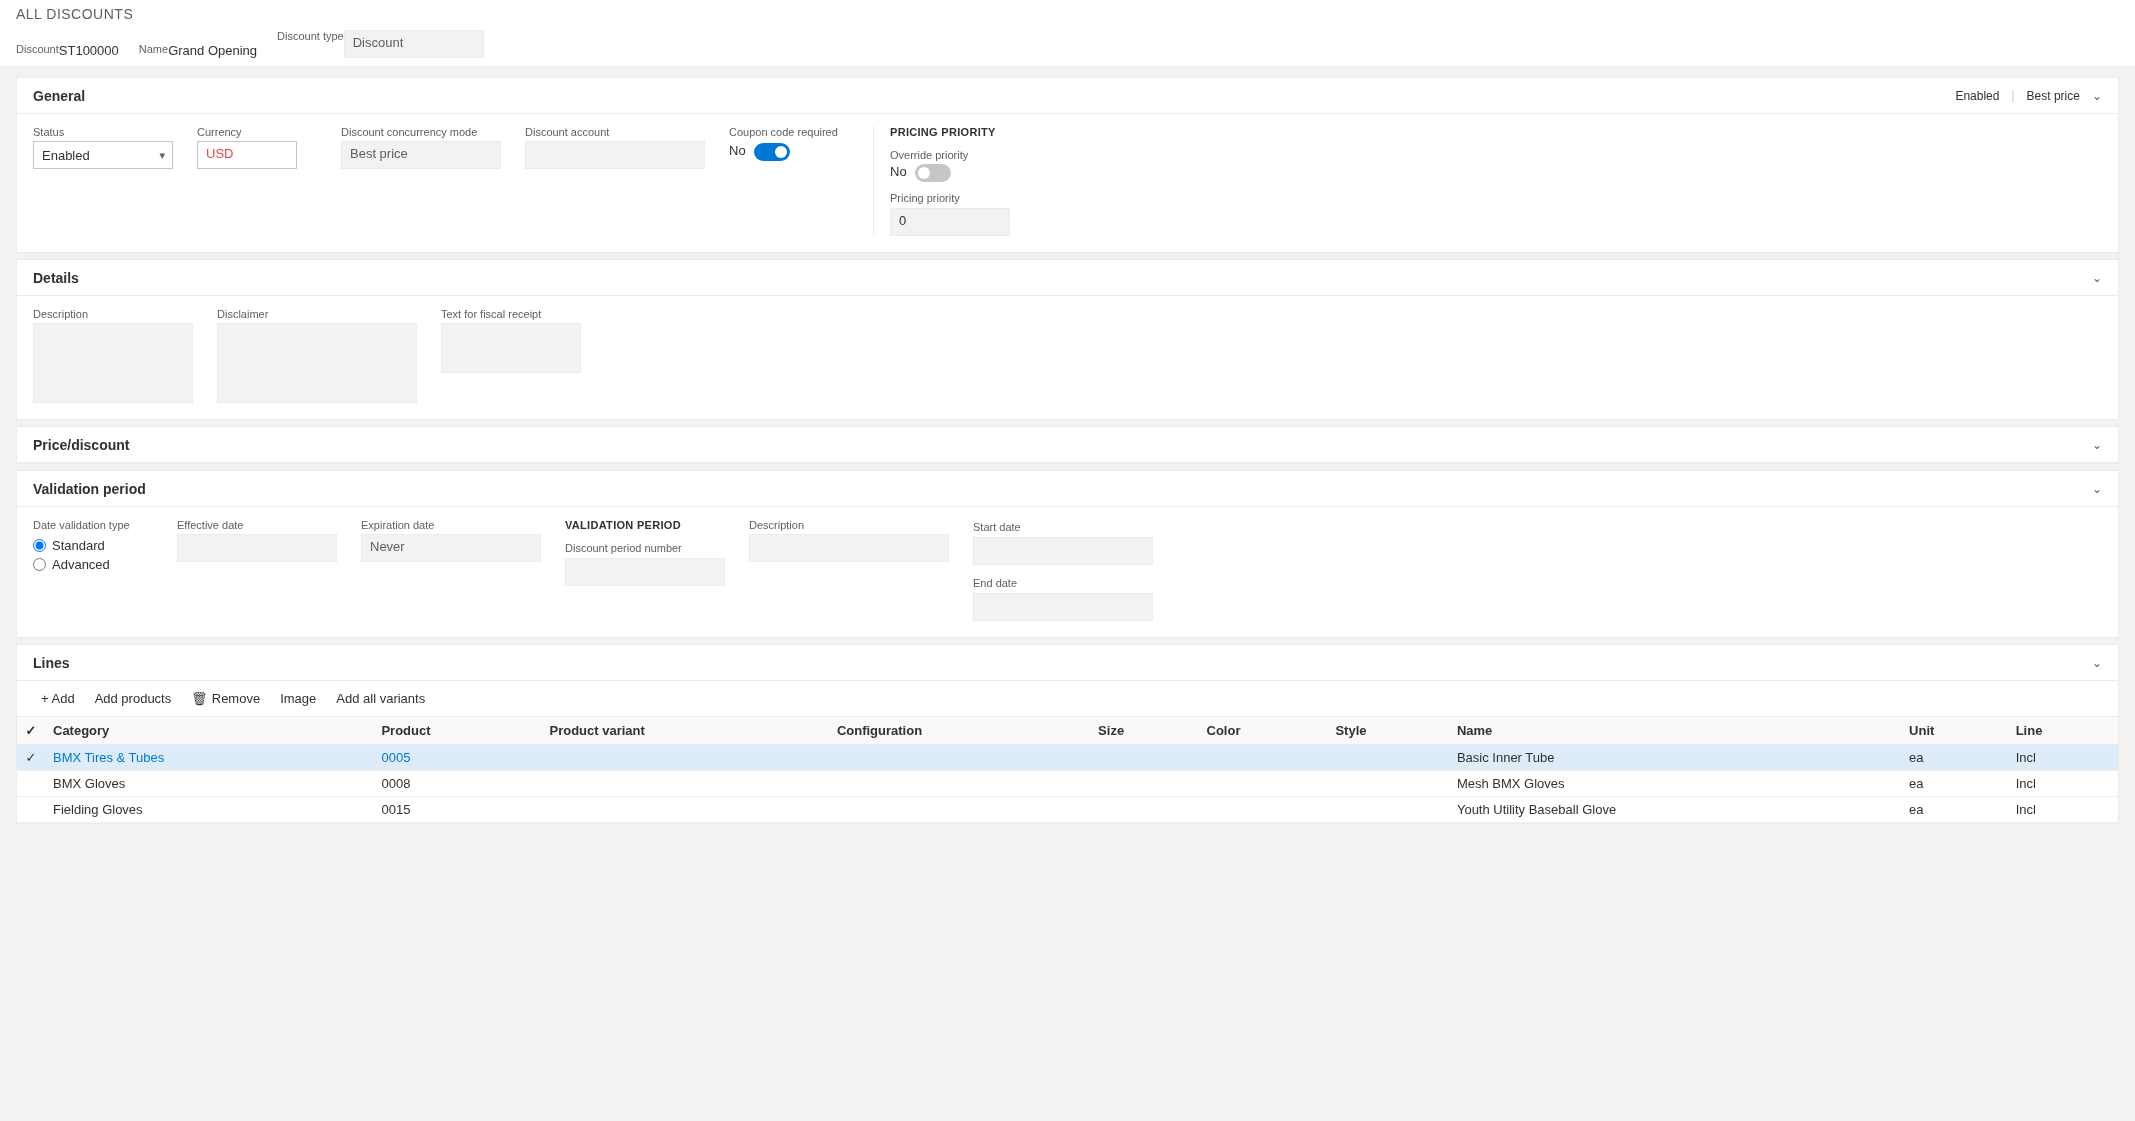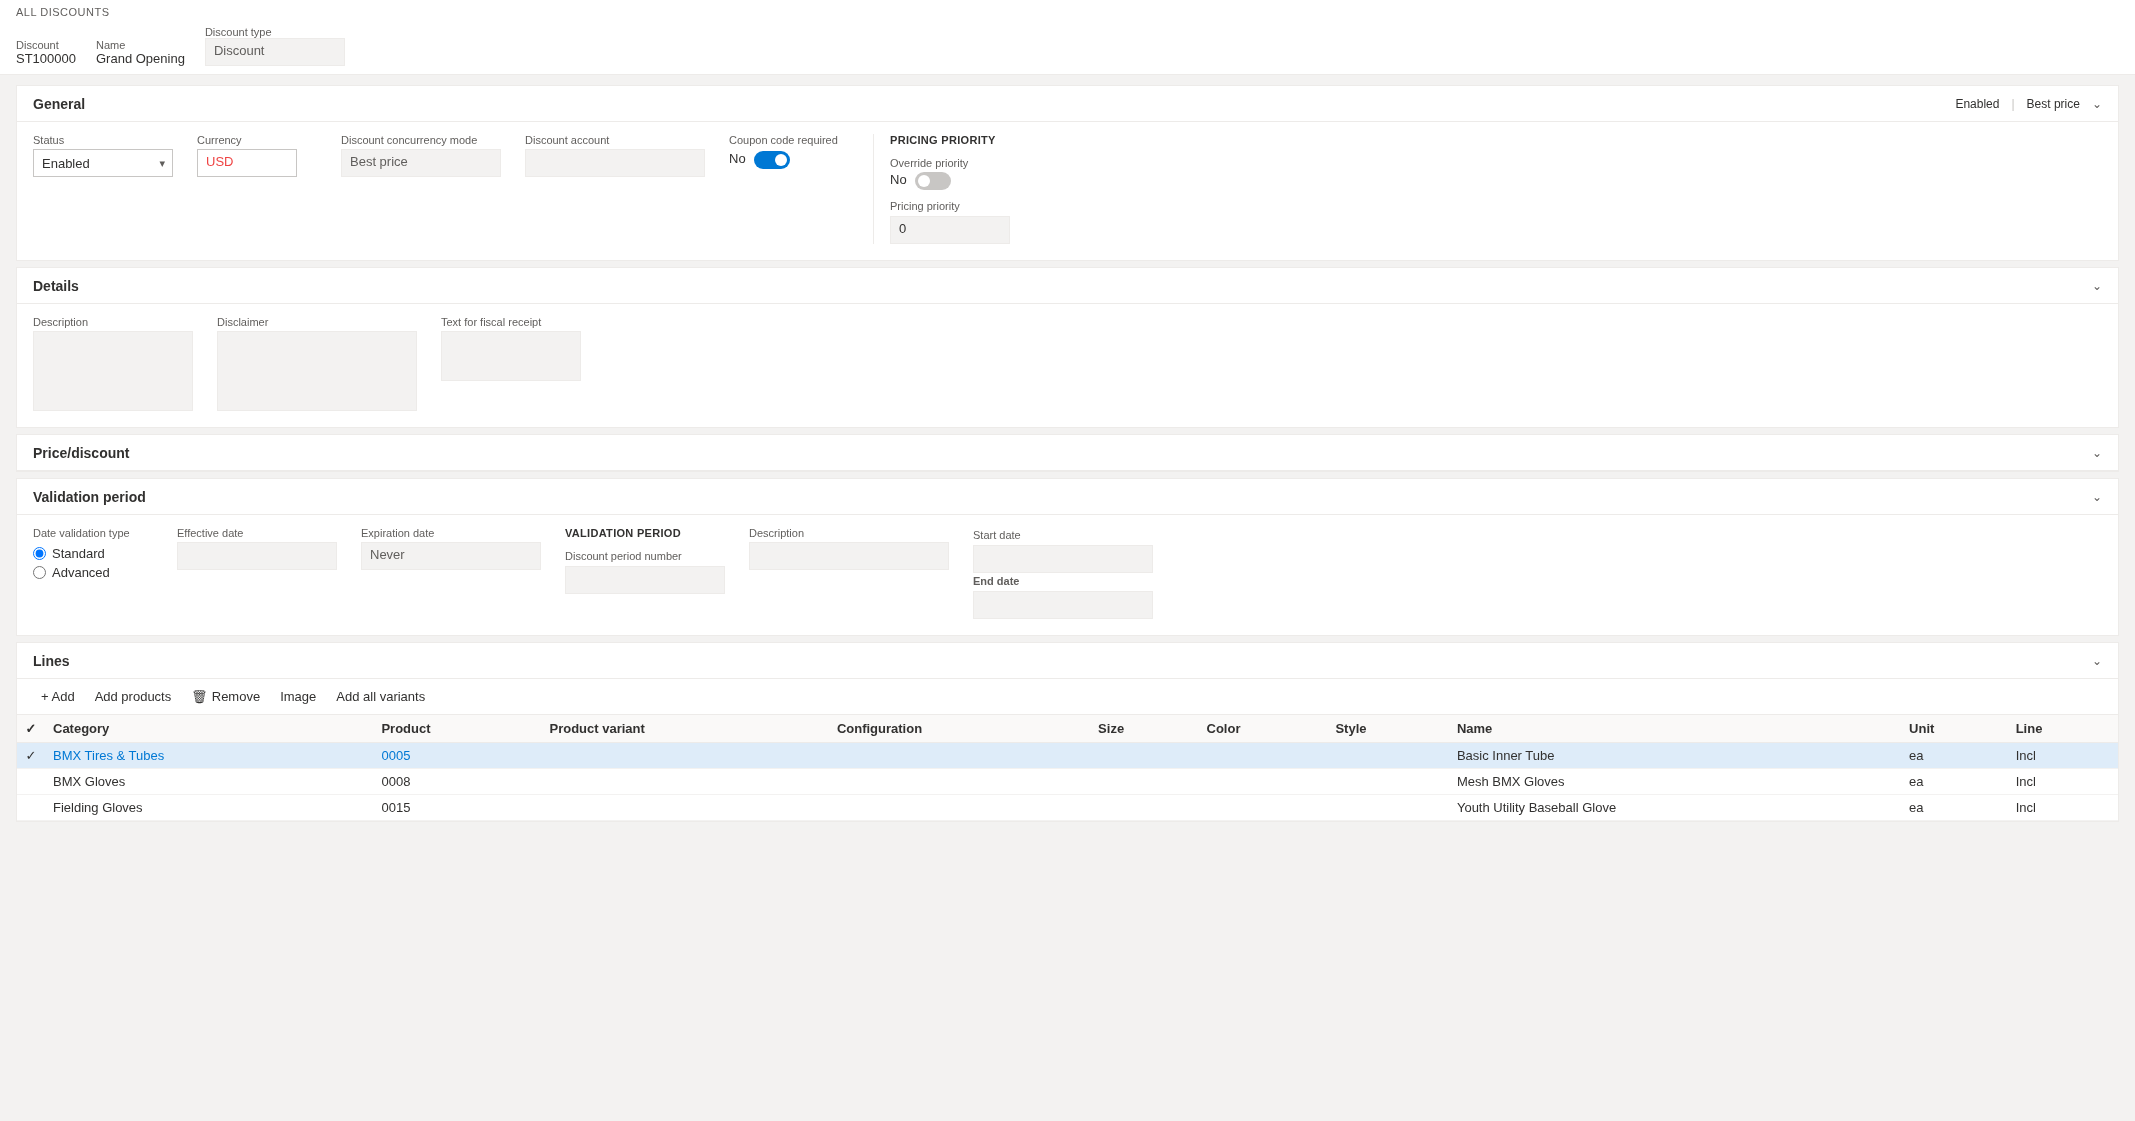--- a/index.html
+++ b/index.html
@@ -8,35 +8,35 @@
       font-size: 13px;
       background: #f3f2f1;
       color: #323130;
     }
     .top-bar {
       background: #fff;
       padding: 6px 16px 0 16px;
       border-bottom: 1px solid #edebe9;
     }
     .breadcrumb {
-      font-size: 11px;
+      font-size: 14px;
       color: #605e5c;
       text-transform: uppercase;
       letter-spacing: 0.5px;
       padding-bottom: 4px;
     }
     .top-fields {
       display: flex;
       gap: 20px;
       align-items: flex-end;
       padding: 4px 0 8px 0;
     }
     .top-field-group {
       display: flex;
-      flex-direction: column;
+      flex-direction: row;
     }
     .top-field-label {
       font-size: 11px;
       color: #605e5c;
     }
     .top-field-value {
       font-size: 13px;
       color: #323130;
     }
     .main-content {
@@ -466,21 +466,21 @@
         <div class="field-group">
           <span class="field-label">Description</span>
           <div class="field-input-readonly" style="width:200px;"></div>
         </div>
 
         <div class="field-group">
           <div>
             <span class="field-label">Start date</span>
             <div class="field-input-readonly" style="width:180px;margin-top:3px;"></div>
           </div>
-          <div style="font-weight:bold;">
+          <div style="margin-top:10px;">
             <span class="field-label">End date</span>
             <div class="field-input-readonly" style="width:180px;margin-top:3px;"></div>
           </div>
         </div>
       </div>
     </div>
   </div>
 
   <div class="section">
     <div class="section-header">

